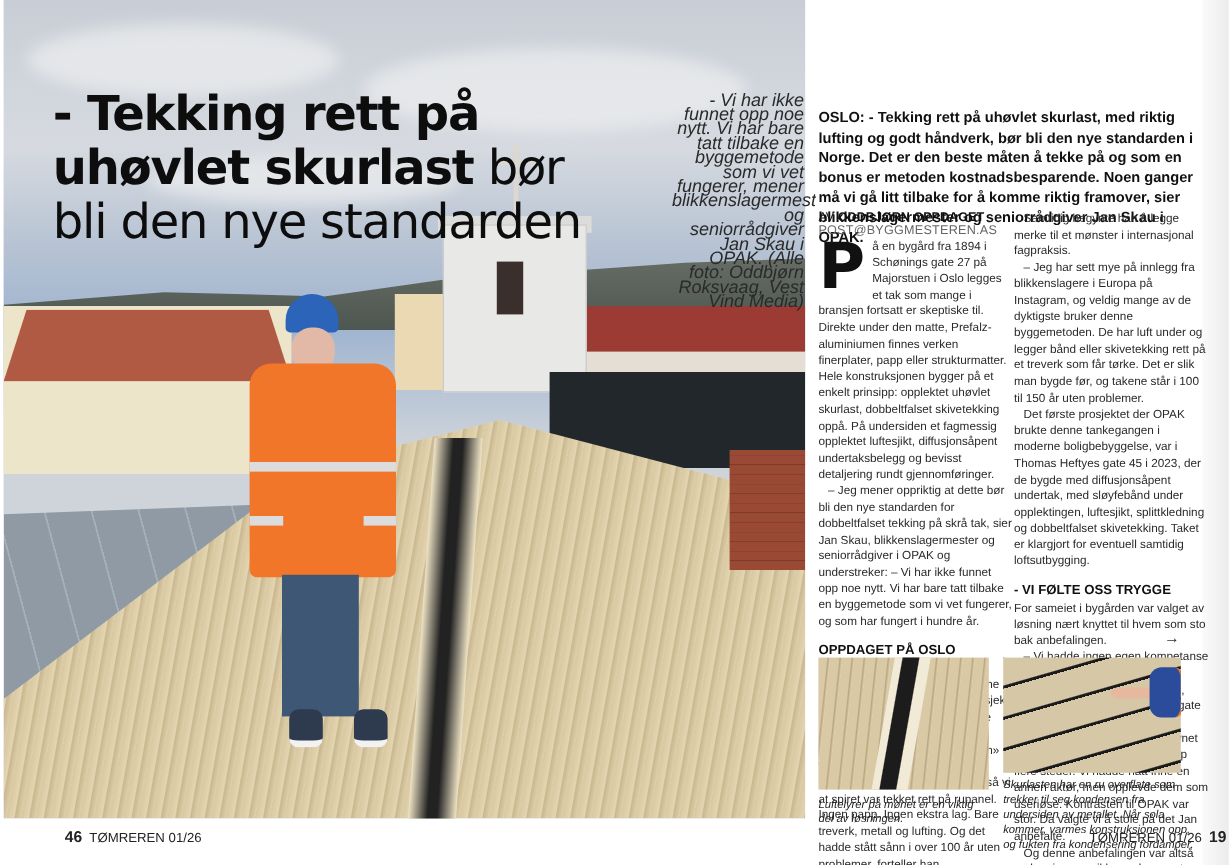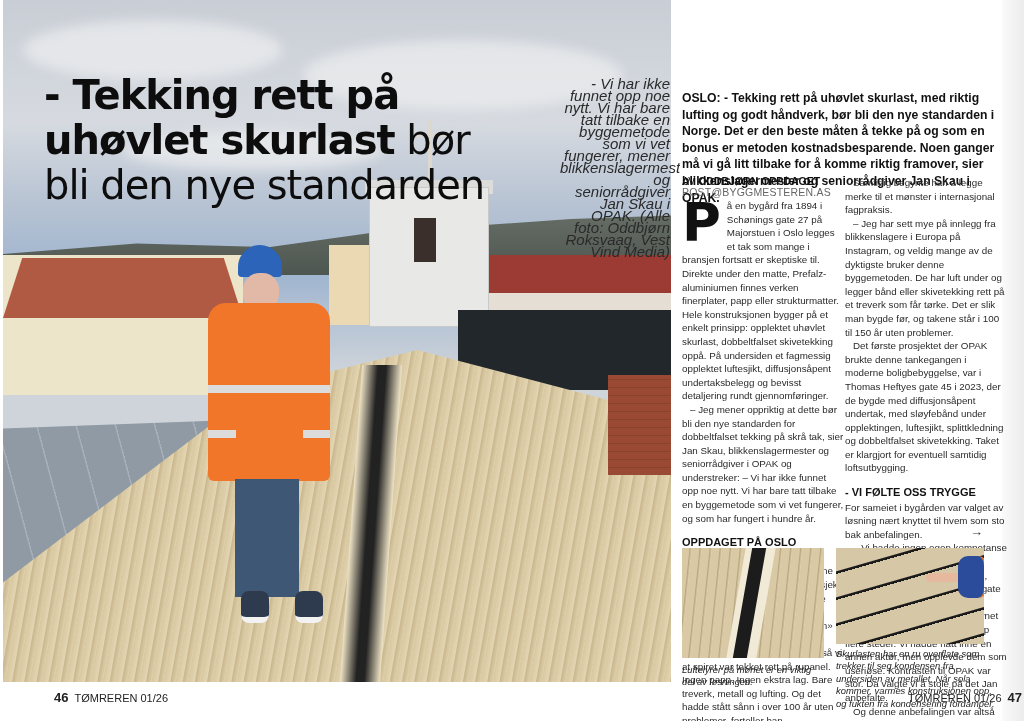--- a/index.html
+++ b/index.html
@@ -172,15 +172,15 @@
     </div>
   <div class="thumb thumb2">
       <div class="finger"></div>
       <div class="hand"></div>
     </div>
 
   <div class="thumb-cap cap2">Skurlasten har en ru overflate som trekker til seg kondensen fra undersiden av metallet. Når sola kommer, varmes konstruksjonen opp, og fukten fra kondensering fordamper.</div>
   <div class="thumb-cap cap1">Luftelyrer på mønet er en viktig del av løsningen.</div>
 
   <div class="folio-right">
-    <span>TØMREREN 01/26</span><b>47</b>
+    <span>TØMREREN 01/26</span><b>19</b>
   </div>
 </div>
 
 </body></html>

